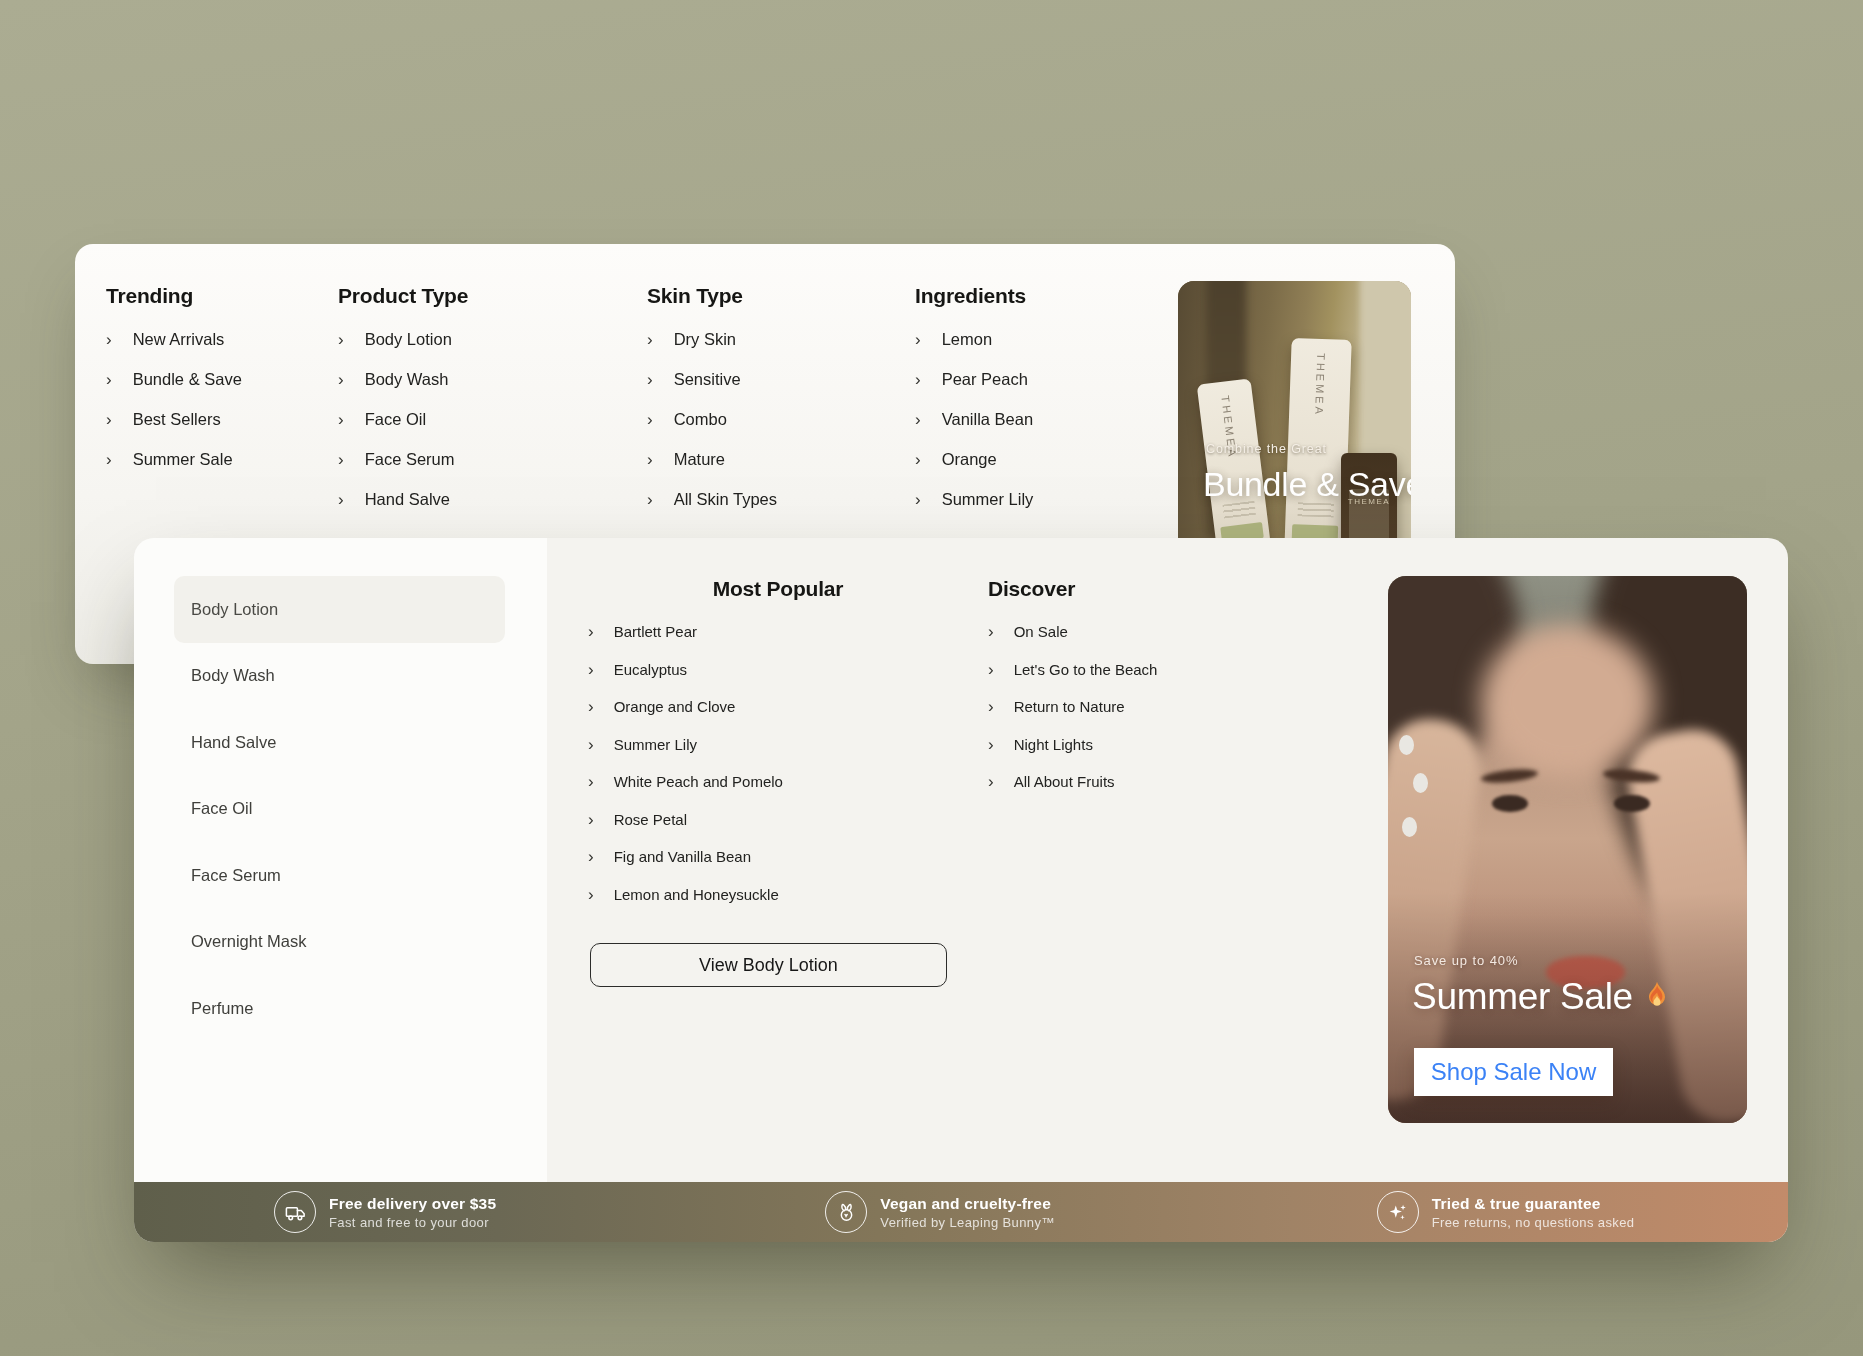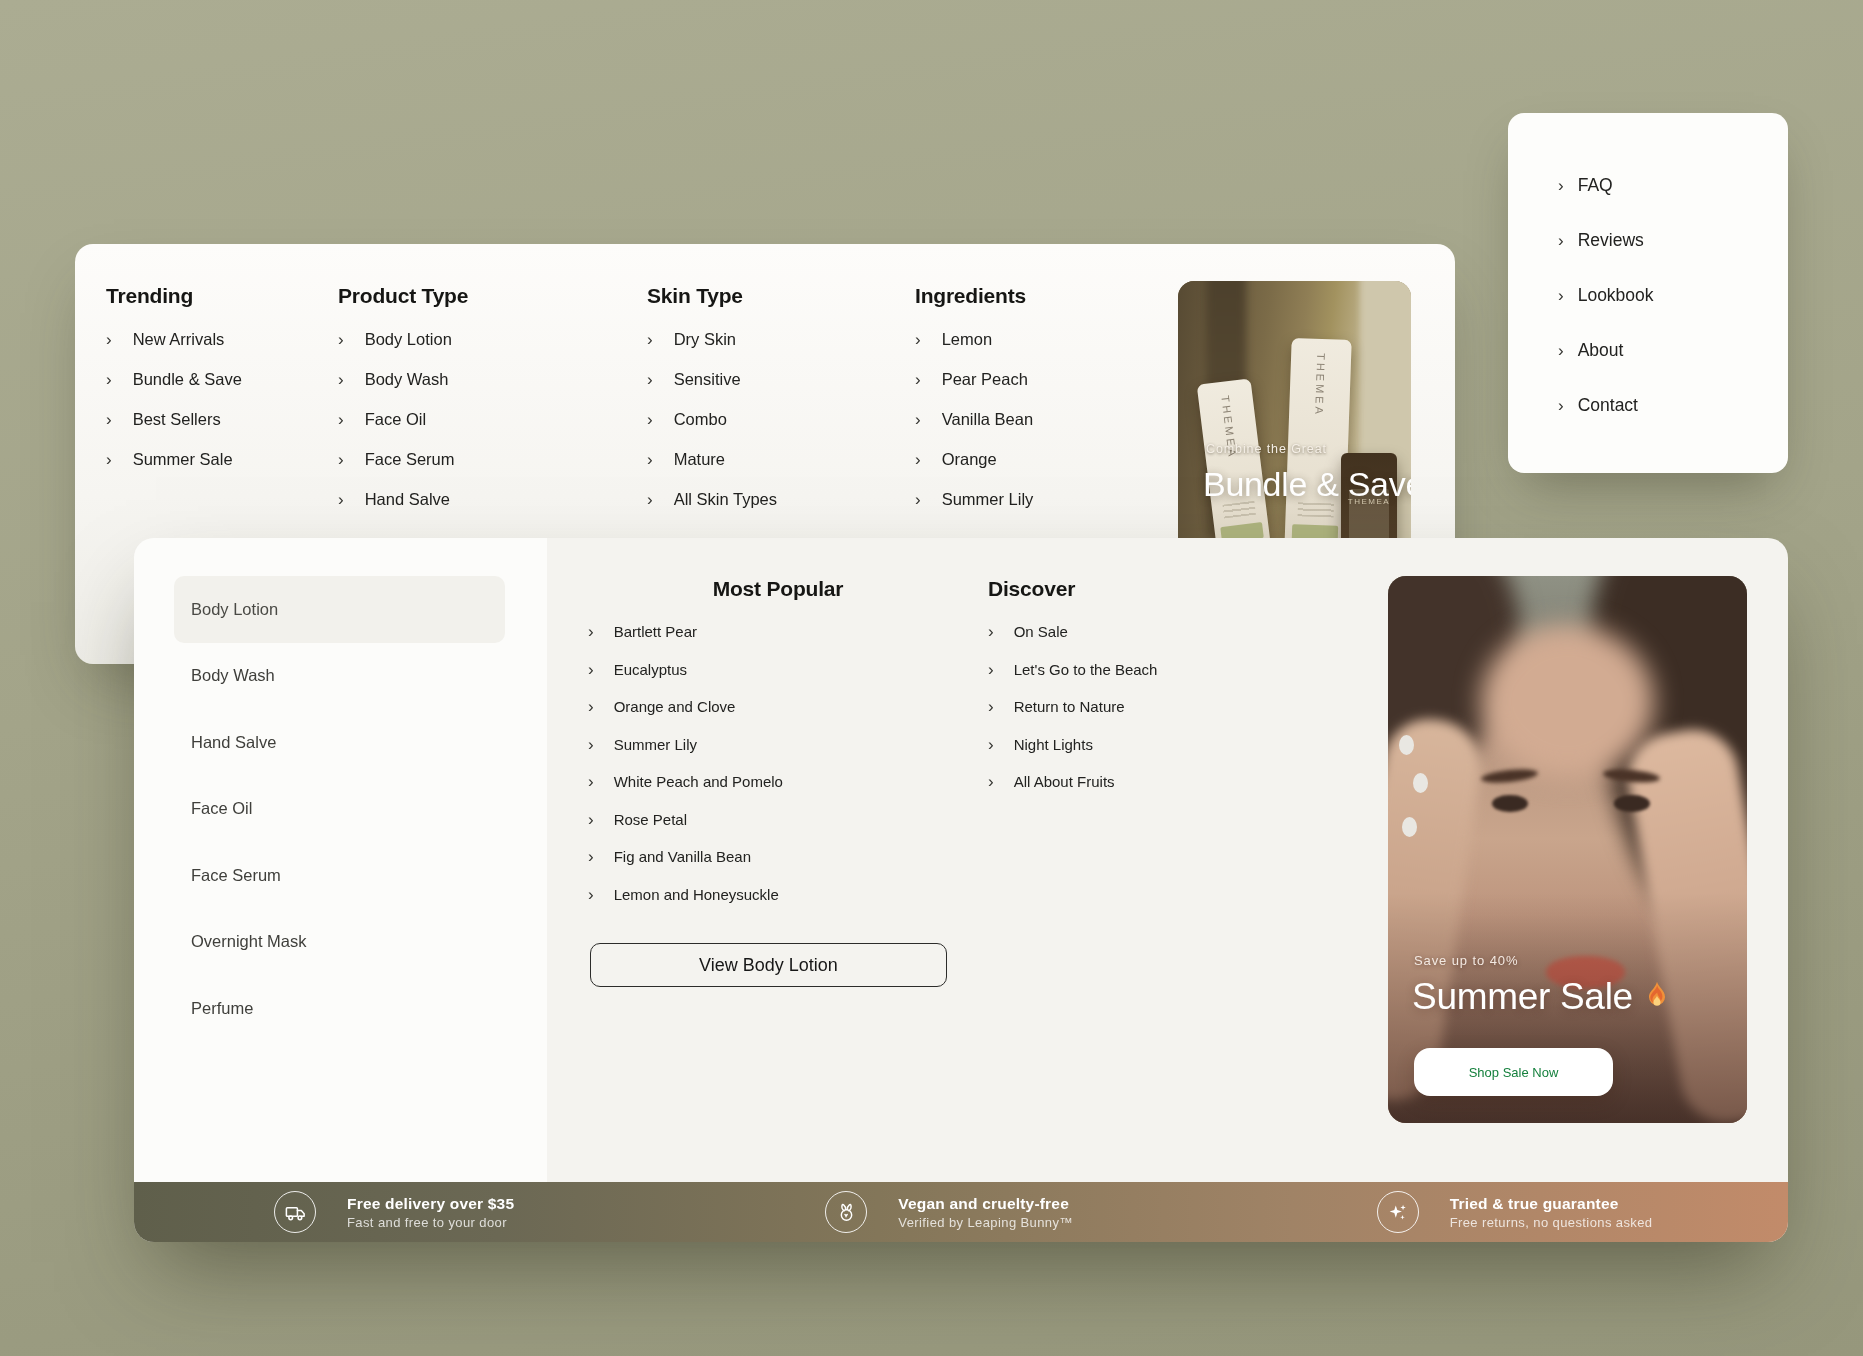--- a/index.html
+++ b/index.html
@@ -73,27 +73,27 @@
   .sp-brow{position:absolute;top:35.5%;width:16%;height:2.2%;background:#4a3327;border-radius:50%;filter:blur(2px);}
   .sp-brow.l{left:26%;transform:rotate(-6deg);} .sp-brow.r{right:24%;transform:rotate(5deg);}
   .sp-eye{position:absolute;top:40%;width:10%;height:3.2%;background:#3a2a22;border-radius:50%;filter:blur(1.5px);}
   .sp-eye.l{left:29%;} .sp-eye.r{right:27%;}
   .sp-lips{position:absolute;left:44%;top:69.5%;width:22%;height:6%;background:#c25f4e;border-radius:48% 48% 50% 50%;filter:blur(2.5px);}
   .nail{position:absolute;width:15px;height:20px;background:#e9e7e2;border-radius:50%;filter:blur(.6px);}
   .sp-dark-bottom{position:absolute;left:0;bottom:0;width:100%;height:42%;background:linear-gradient(180deg,rgba(50,28,22,0),rgba(50,28,22,.5));}
   .sale-eyebrow{position:absolute;left:26px;top:377px;font-size:13px;letter-spacing:.9px;color:#f3e9e2;text-shadow:0 1px 4px rgba(60,30,20,.5);}
   .sale-title{position:absolute;left:24px;top:398px;height:46px;display:flex;align-items:center;gap:9px;
     font-size:37px;font-weight:500;letter-spacing:-.3px;color:#fff;text-shadow:0 2px 10px rgba(60,30,20,.35);white-space:nowrap;}
-  .sale-btn{position:absolute;left:26px;top:472px;width:199px;height:48px;background:#fff;border:none;border-radius:16px;
-    font-size:13px;font-weight:500;color:#15803d;cursor:pointer;font-family:inherit;box-shadow:0 6px 18px rgba(60,30,20,.25);}
+  .sale-btn{position:absolute;left:26px;top:472px;width:199px;height:48px;background:#fff;border:none;border-radius:0;
+    font-size:24px;font-weight:500;color:#3b82f6;cursor:pointer;font-family:inherit;box-shadow:0 6px 18px rgba(60,30,20,.25);}
 
   
   .benefits{position:absolute;left:0;bottom:0;width:100%;height:60px;display:flex;
     background:linear-gradient(90deg,#5f5f4b 0%,#6b6854 22%,#837659 45%,#a08366 70%,#c28b6a 100%);}
-  .benefit{flex:1;display:flex;align-items:center;gap:31px;padding-left:140px;box-sizing:border-box;}
+  .benefit{flex:1;display:flex;align-items:center;gap:13px;padding-left:140px;box-sizing:border-box;}
   .b-icon{width:40px;height:40px;border-radius:50%;border:1.4px solid rgba(255,255,255,.88);
     display:flex;align-items:center;justify-content:center;color:#fff;flex:0 0 auto;}
   .b-title{font-size:15.5px;font-weight:700;color:#fff;letter-spacing:.2px;line-height:19px;white-space:nowrap;}
   .b-sub{font-size:13px;color:rgba(255,255,255,.78);letter-spacing:.4px;line-height:16px;margin-top:2px;white-space:nowrap;}
 </style>
 </head>
 <body>
 
 <div class="stage">
 
@@ -238,49 +238,20 @@
         <div class="bottle-label">
           <span class="tube-brand">THEMEA</span>
         </div>
         <div class="bottle-strip"></div>
       </div>
       <div class="bundle-eyebrow">Combine the Great</div>
       <div class="bundle-title">Bundle &amp; Save</div>
     </div>
   </section>
 
-  <section class="panel quick">
-    <ul>
-
-        <li class="nav-item">
-          <span class="chev"></span>
-          <span>FAQ</span>
-        </li>
-
-        <li class="nav-item">
-          <span class="chev"></span>
-          <span>Reviews</span>
-        </li>
-
-        <li class="nav-item">
-          <span class="chev"></span>
-          <span>Lookbook</span>
-        </li>
-
-        <li class="nav-item">
-          <span class="chev"></span>
-          <span>About</span>
-        </li>
-
-        <li class="nav-item">
-          <span class="chev"></span>
-          <span>Contact</span>
-        </li>
-      </ul>
-  </section>
 
   <section class="panel cat">
 
     <div class="cat-sidebar">
       <ul class="side-list">
 
           <li class="side-item active">
             <span>Body Lotion</span>
           </li>
 

